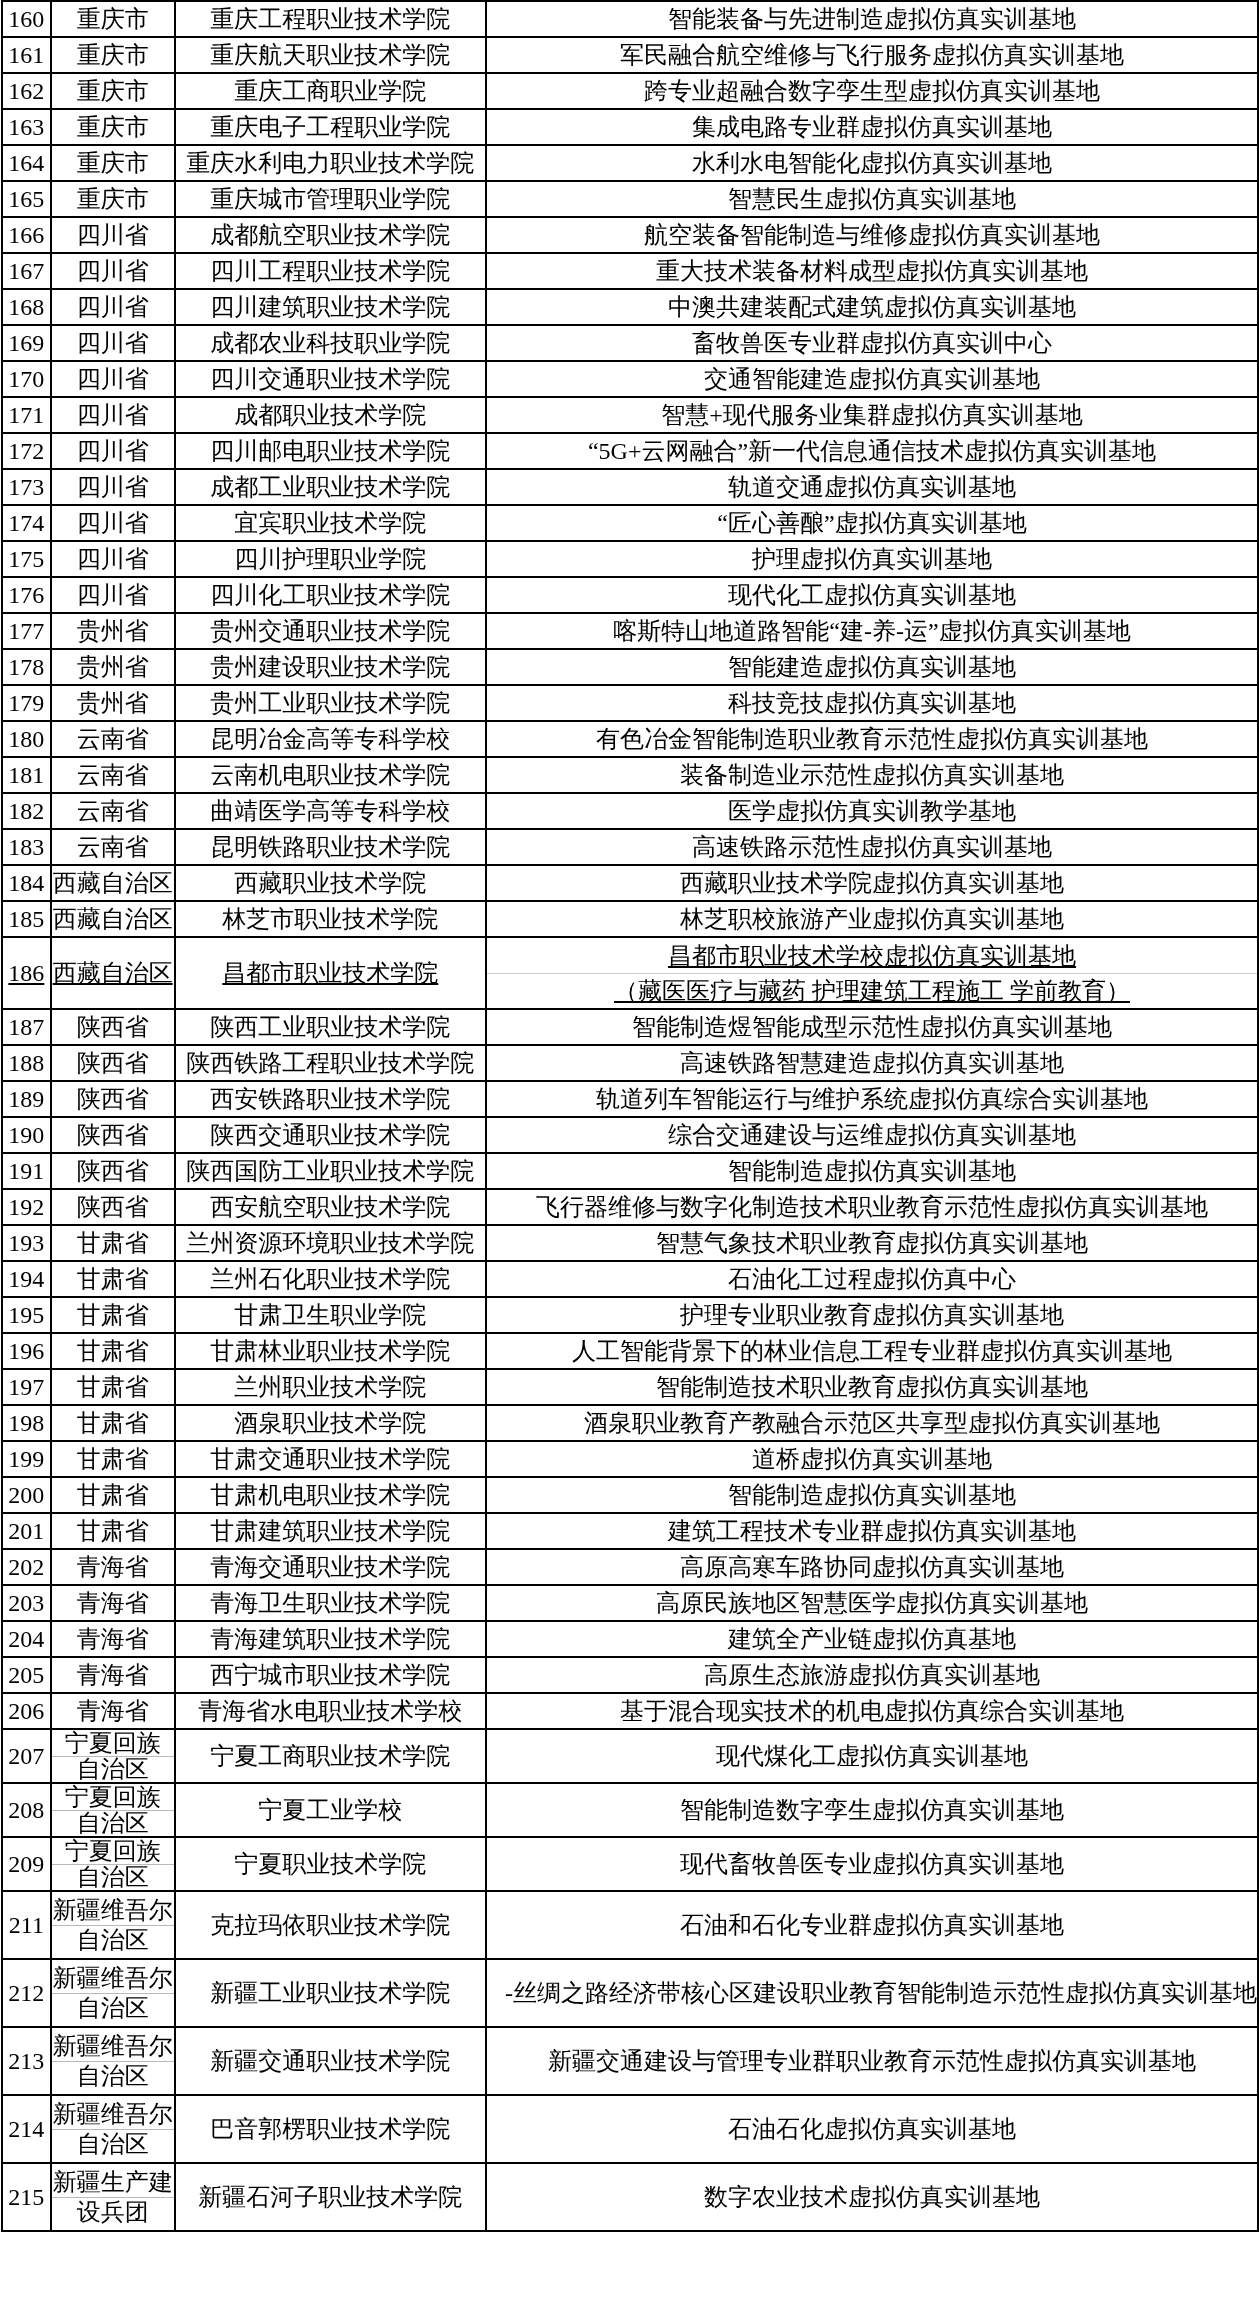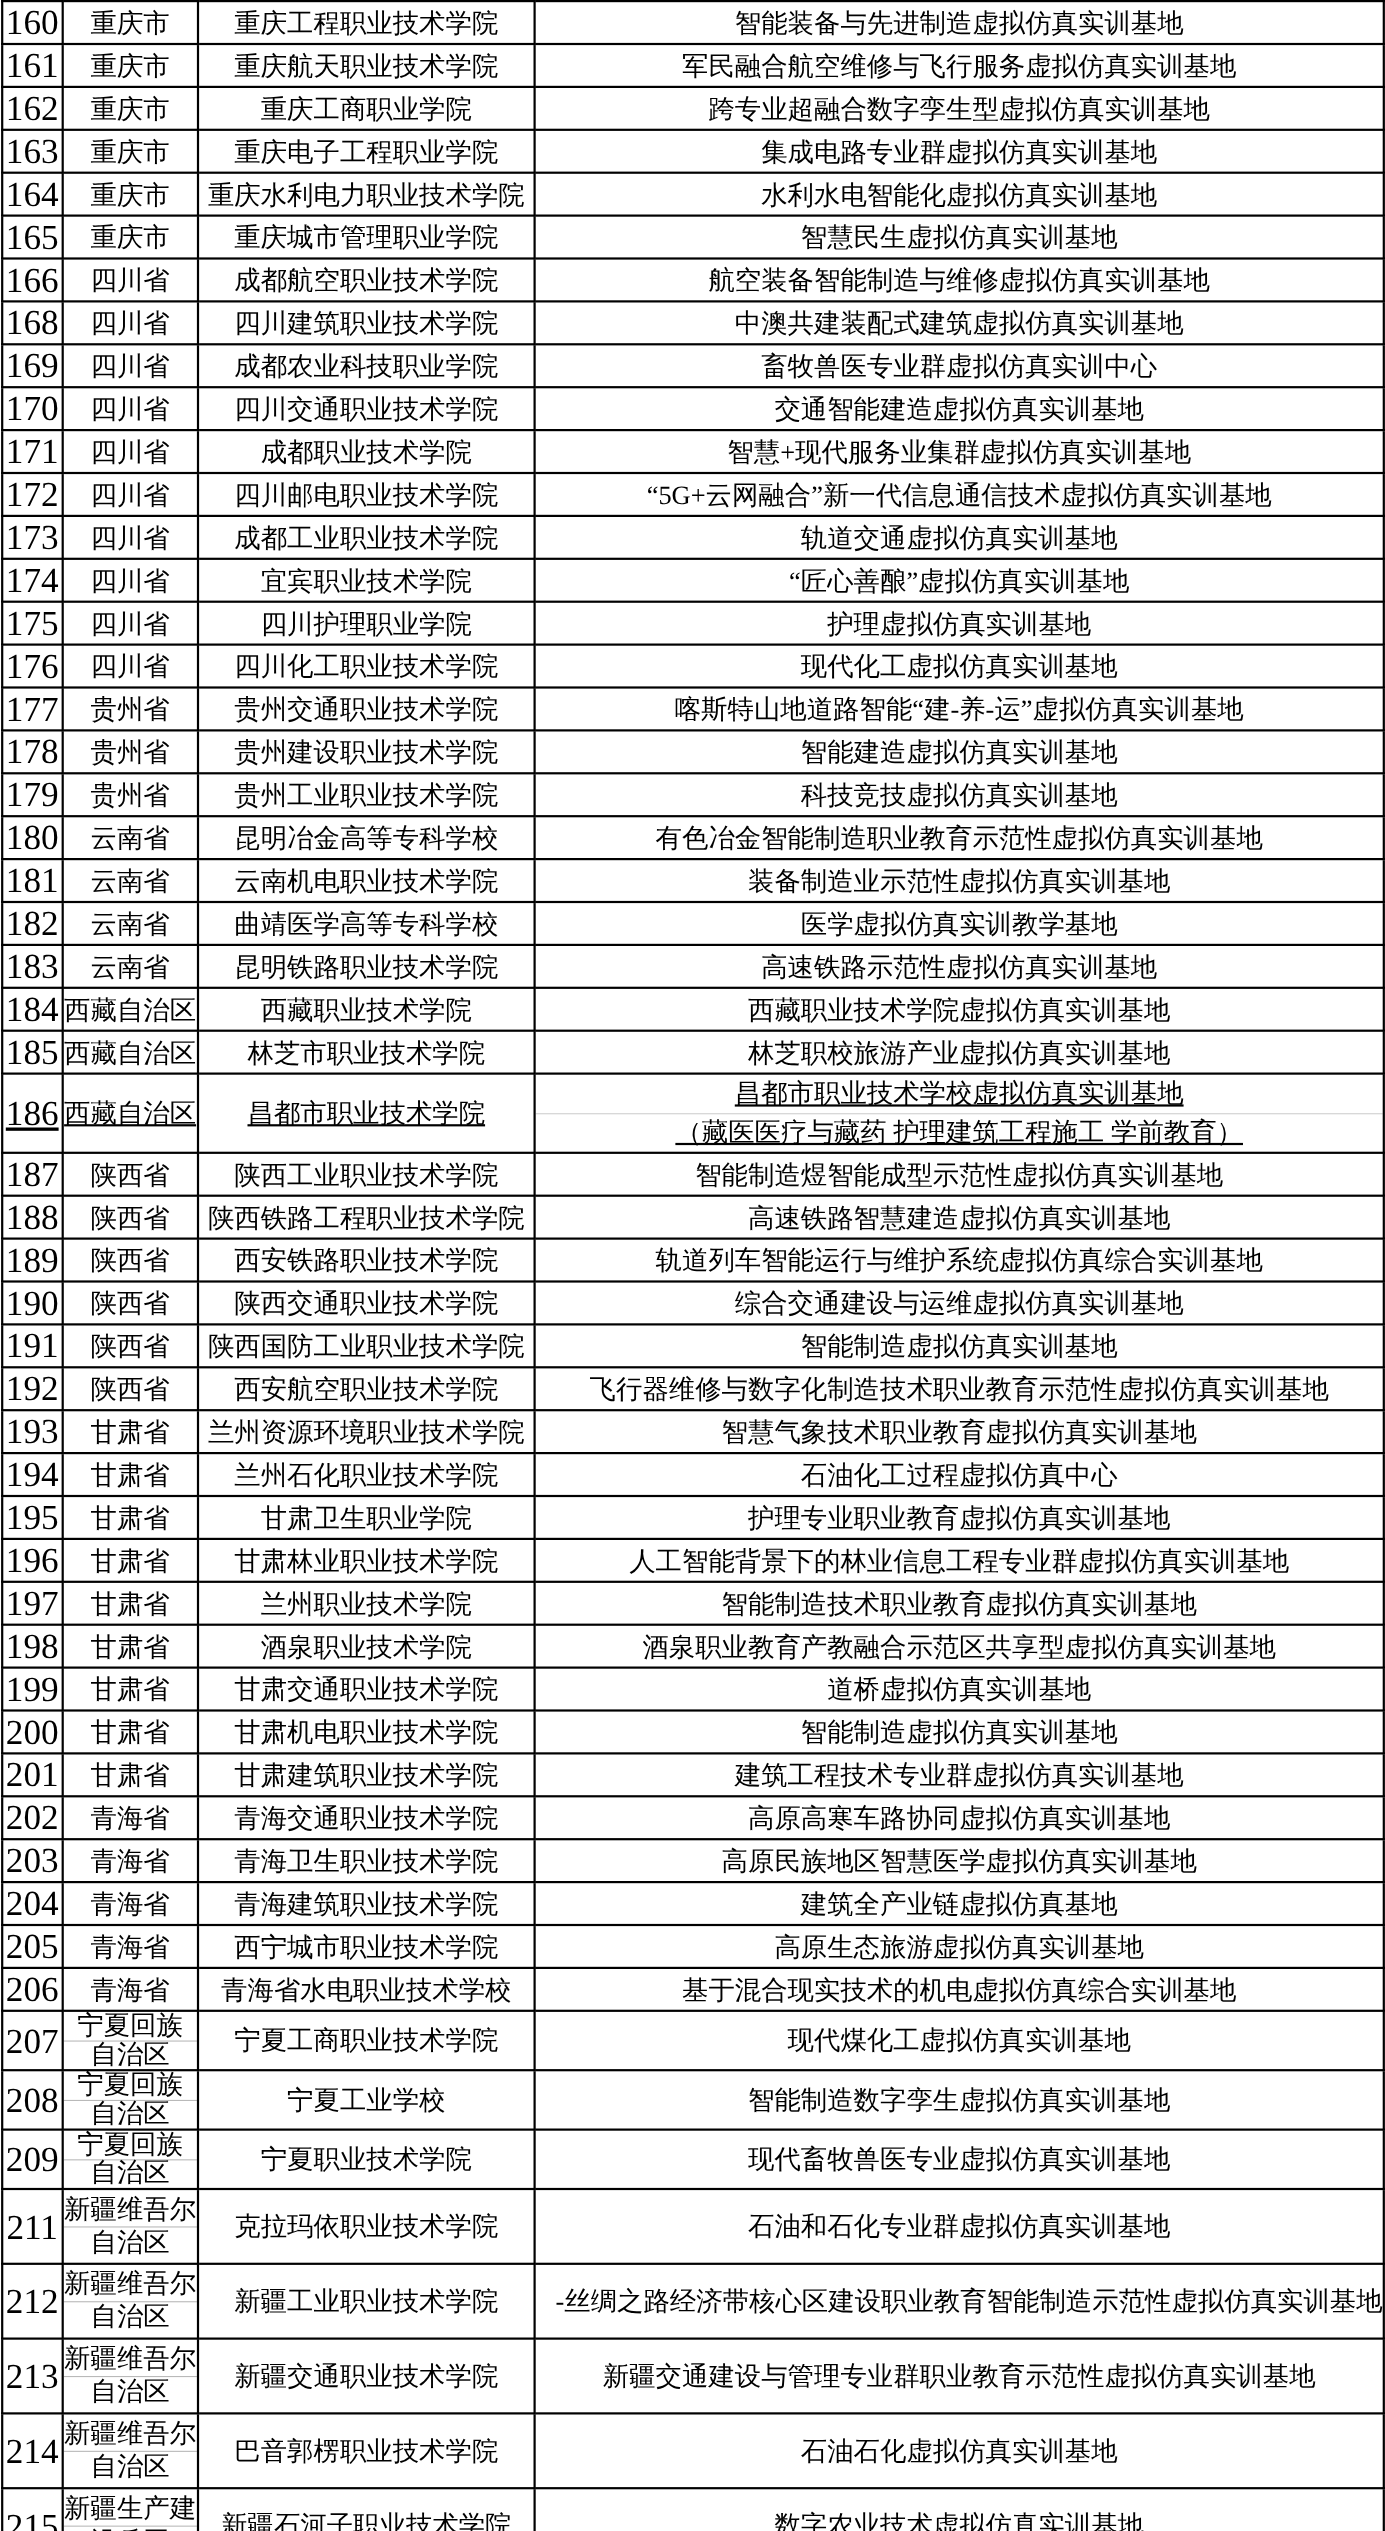--- a/index.html
+++ b/index.html
@@ -5,21 +5,21 @@
   html,body{margin:0;padding:0;background:#ffffff;}
   #page{position:relative;width:1259px;height:2301px;overflow:hidden;background:#ffffff;
         font-family:"Liberation Serif","DejaVu Serif",serif;color:#000;}
   table{border-collapse:collapse;table-layout:fixed;margin:0 0 0 1px;}
   td{border:2px solid #000;text-align:center;vertical-align:middle;
      font-size:24px;color:#000;padding:0;overflow:visible;}
   tr.s{height:36px;}
   tr.m{height:54px;}
   tr.l{height:68px;}
   tr.x{height:72px;text-decoration:underline;}
-  td.c-no{font-size:32px;}
+  td.c-no{font-size:24px;}
   td.c-school{white-space:nowrap;}
   td.c-base{white-space:nowrap;}
   .wrapline{display:block;line-height:29px;white-space:nowrap;}
   tr.m .wrapline{line-height:25px;}
   .wrapline.divided{border-bottom:1px solid #b9b9b9;}
   .baseline{display:block;line-height:34px;white-space:nowrap;}
   .baseline.divided{border-bottom:1px solid #cfcfcf;}
   .overflow-left{display:block;text-align:left;white-space:nowrap;padding-left:18px;}
 </style>
 </head>
@@ -70,20 +70,26 @@
           <td class="c-school">重庆城市管理职业学院</td>
           <td class="c-base">智慧民生虚拟仿真实训基地</td>
         </tr>
         <tr class="s">
           <td class="c-no">166</td>
           <td class="c-prov">四川省</td>
           <td class="c-school">成都航空职业技术学院</td>
           <td class="c-base">航空装备智能制造与维修虚拟仿真实训基地</td>
         </tr>
         <tr class="s">
+          <td class="c-no">167</td>
+          <td class="c-prov">四川省</td>
+          <td class="c-school">四川工程职业技术学院</td>
+          <td class="c-base">重大技术装备材料成型虚拟仿真实训基地</td>
+        </tr>
+        <tr class="s">
           <td class="c-no">168</td>
           <td class="c-prov">四川省</td>
           <td class="c-school">四川建筑职业技术学院</td>
           <td class="c-base">中澳共建装配式建筑虚拟仿真实训基地</td>
         </tr>
         <tr class="s">
           <td class="c-no">169</td>
           <td class="c-prov">四川省</td>
           <td class="c-school">成都农业科技职业学院</td>
           <td class="c-base">畜牧兽医专业群虚拟仿真实训中心</td>

